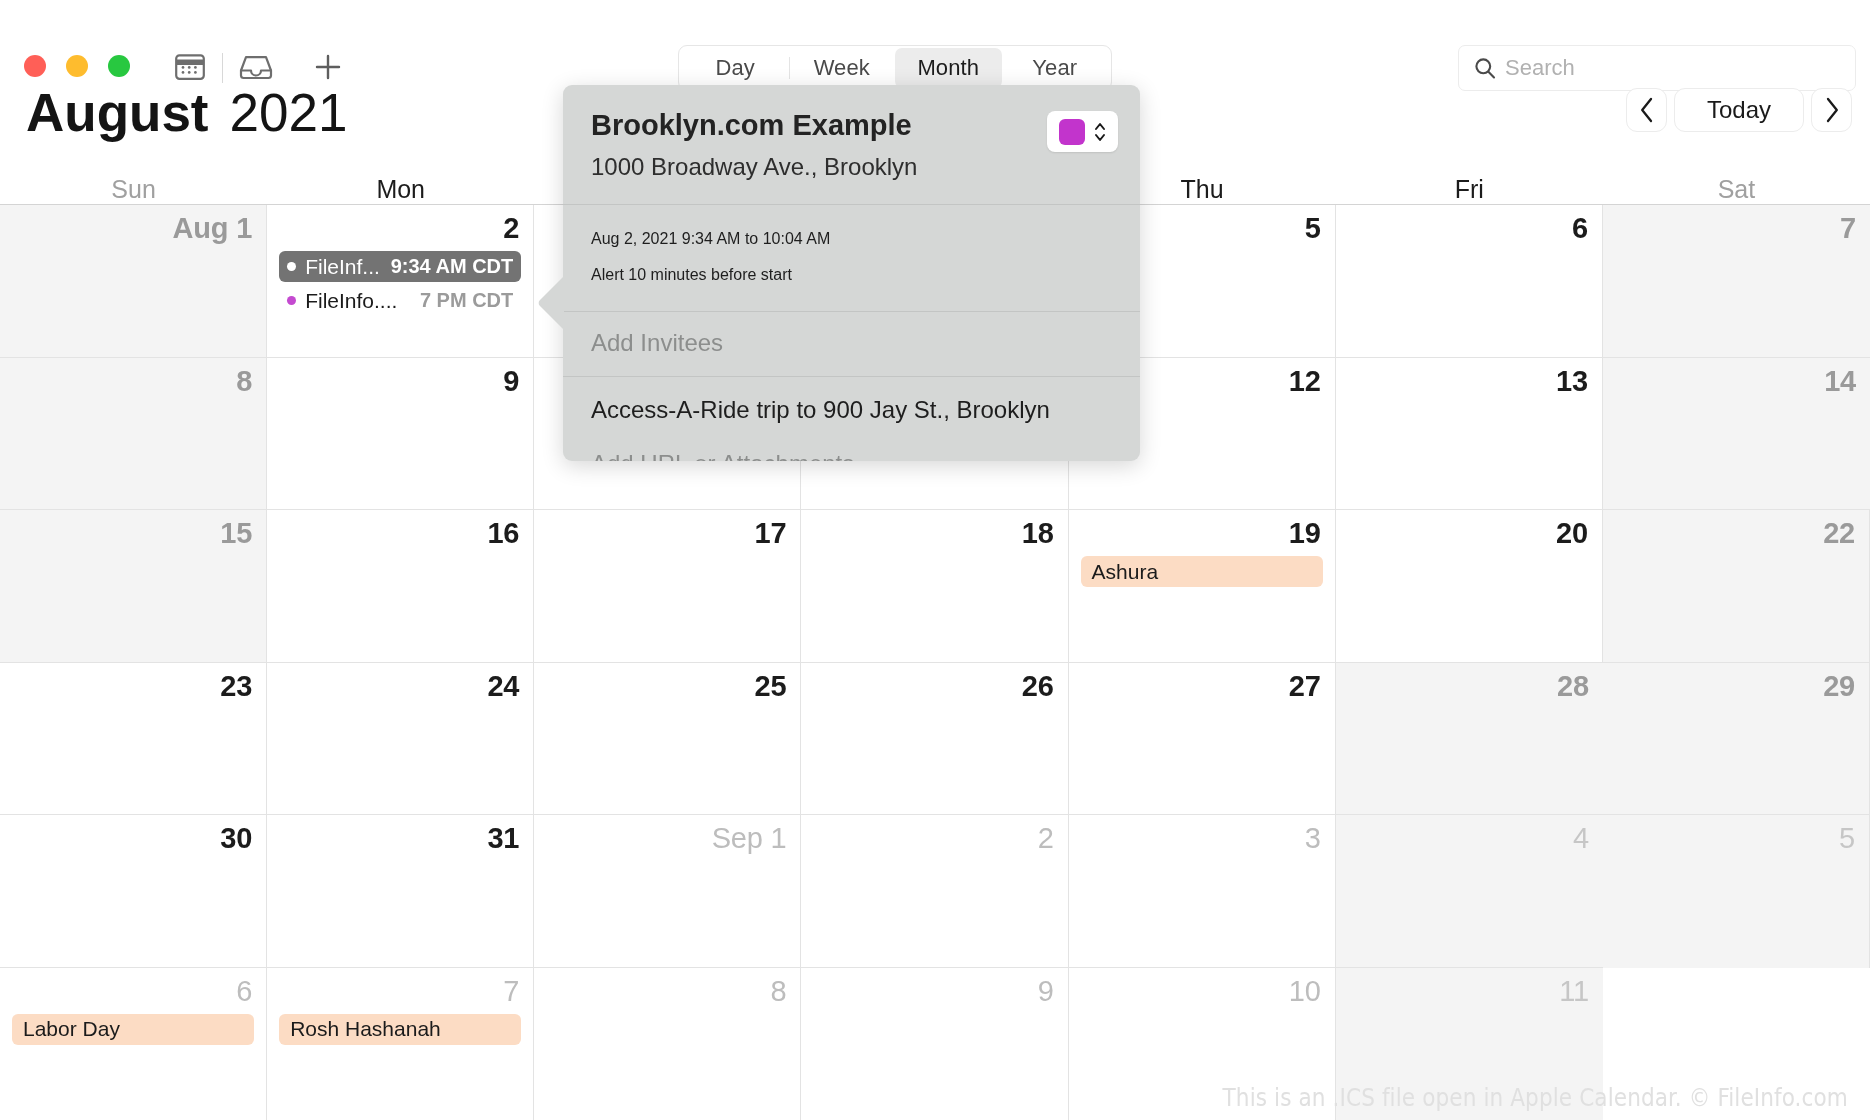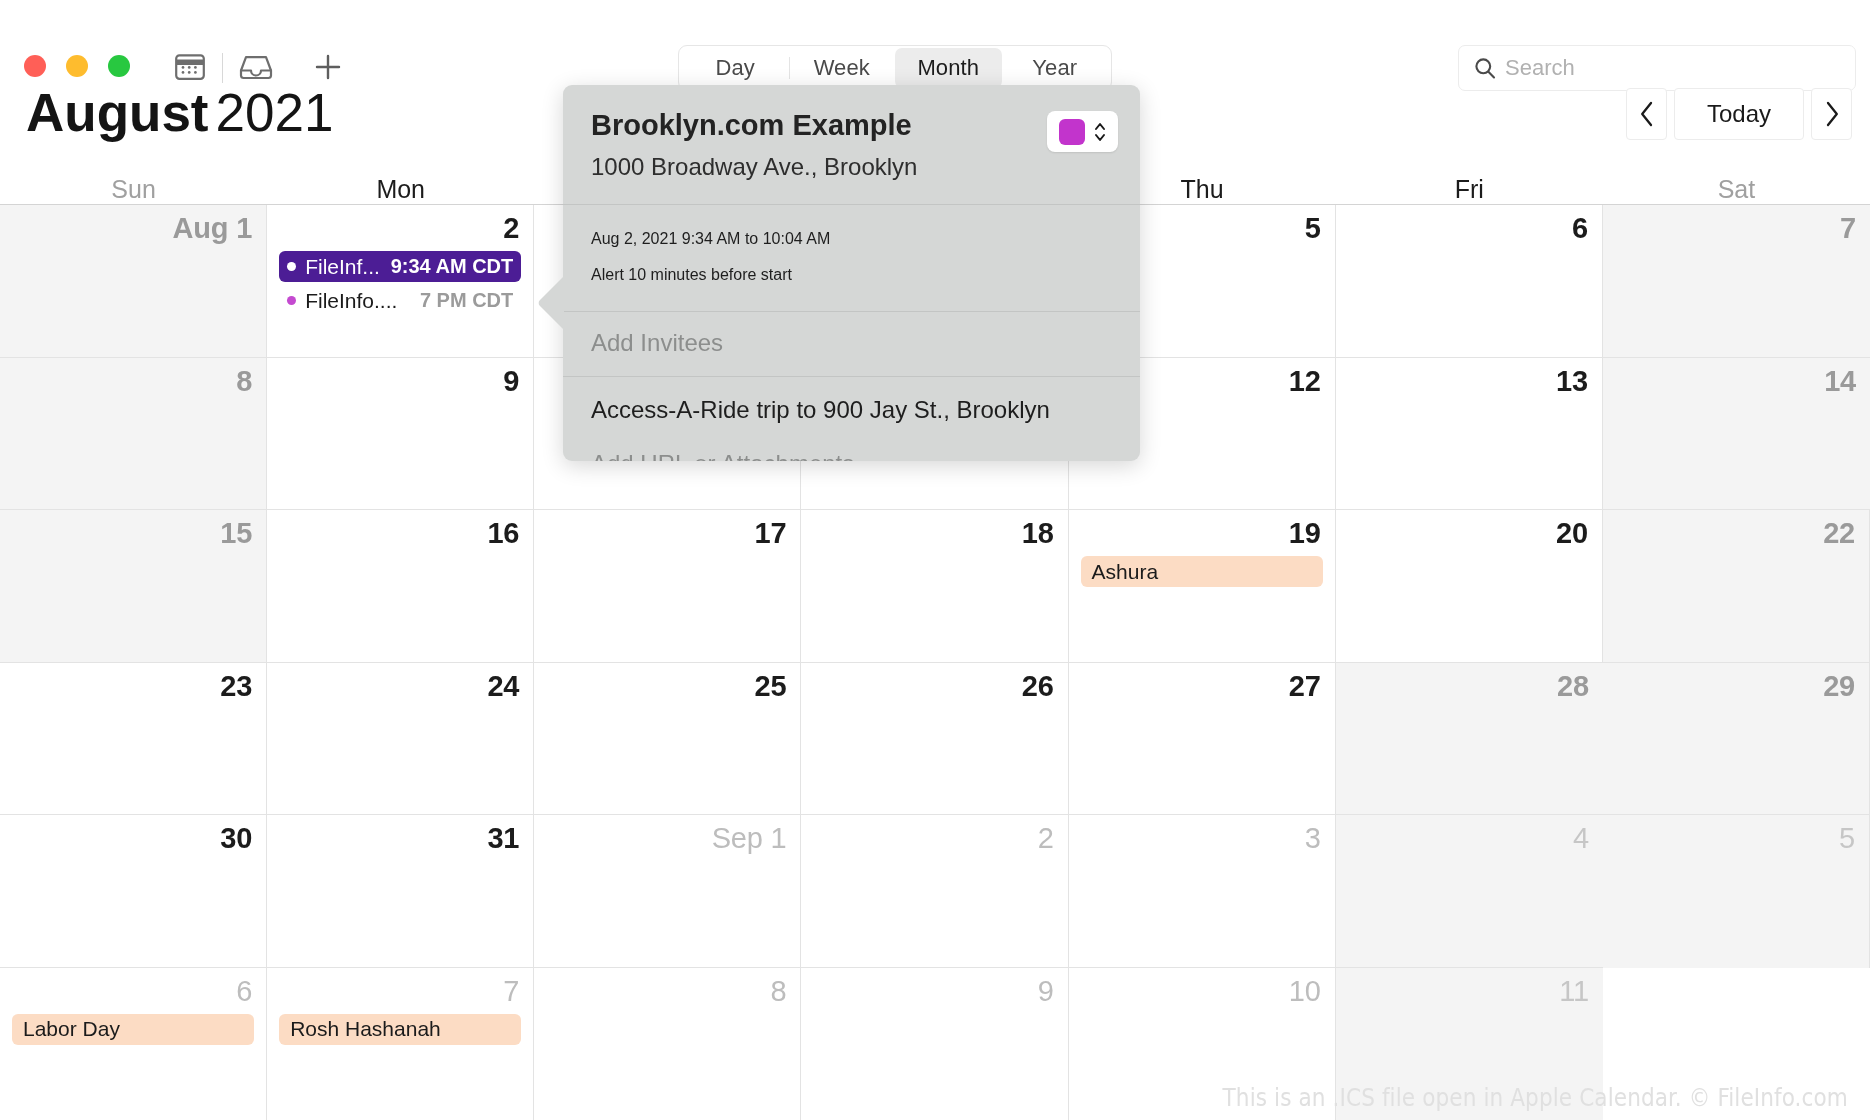--- a/index.html
+++ b/index.html
@@ -72,28 +72,28 @@
   }
   .searchbox .sicon{ width:24px; height:24px; margin-right:8px; flex:0 0 auto; }
   .searchbox .sval{ font-size:22px; color:#b1b1b1; }
 
   
   .monthtitle{
     position:absolute; left:26px; top:82px;
     font-size:53px; line-height:62px; color:#141414; white-space:nowrap;
   }
   .monthtitle .m{ font-weight:bold; }
-  .monthtitle .y{ font-weight:normal; margin-left:7px; }
+  .monthtitle .y{ font-weight:normal; margin-left:21px; }
 
   .navgroup{
     position:absolute; right:18px; top:88px;
     display:flex; align-items:center; gap:7px;
   }
   .navbtn{
-    height:52px; border:1px solid #ececec; border-radius:4px; background:#fff;
+    height:44px; border:1px solid #ececec; border-radius:11px; background:#fff;
     display:flex; align-items:center; justify-content:center;
   }
   .navbtn.arrow{ width:41px; }
   .navbtn.today{ width:130px; font-size:24px; color:#1a1a1a; }
   .chev{ display:block; }
 
   
   .weekhead{
     position:absolute; left:0; top:164px; width:1870px; height:52px;
     display:grid; grid-template-columns:repeat(7,1fr);
@@ -137,21 +137,21 @@
 
   
   .chip{
     display:flex; align-items:center;
     height:31px; border-radius:6px;
     margin-bottom:3px; padding:0 8px;
     font-size:21px; white-space:nowrap; overflow:hidden;
   }
   .chip.holiday{ background:#fcdcc4; color:#262626; padding-left:11px; }
   .chip.timed{ background:transparent; }
-  .chip.timed.selected{ background:#4c1d95; }
+  .chip.timed.selected{ background:#737373; }
   .chip .dot{
     width:9px; height:9px; border-radius:50%;
     background:#c44ad0; flex:0 0 auto; margin-right:9px;
   }
   .chip.timed.selected .dot{ background:#ffffff; }
   .chip .etitle{ color:#1b1b1b; font-size:21px; }
   .chip .etime{ color:#9b9b9b; font-size:20px; font-weight:bold; margin-left:auto; padding-left:10px; }
   .chip.timed.selected .etitle{ color:#ffffff; font-weight:normal; }
   .chip.timed.selected .etime{ color:#ffffff; font-weight:bold; }
 

